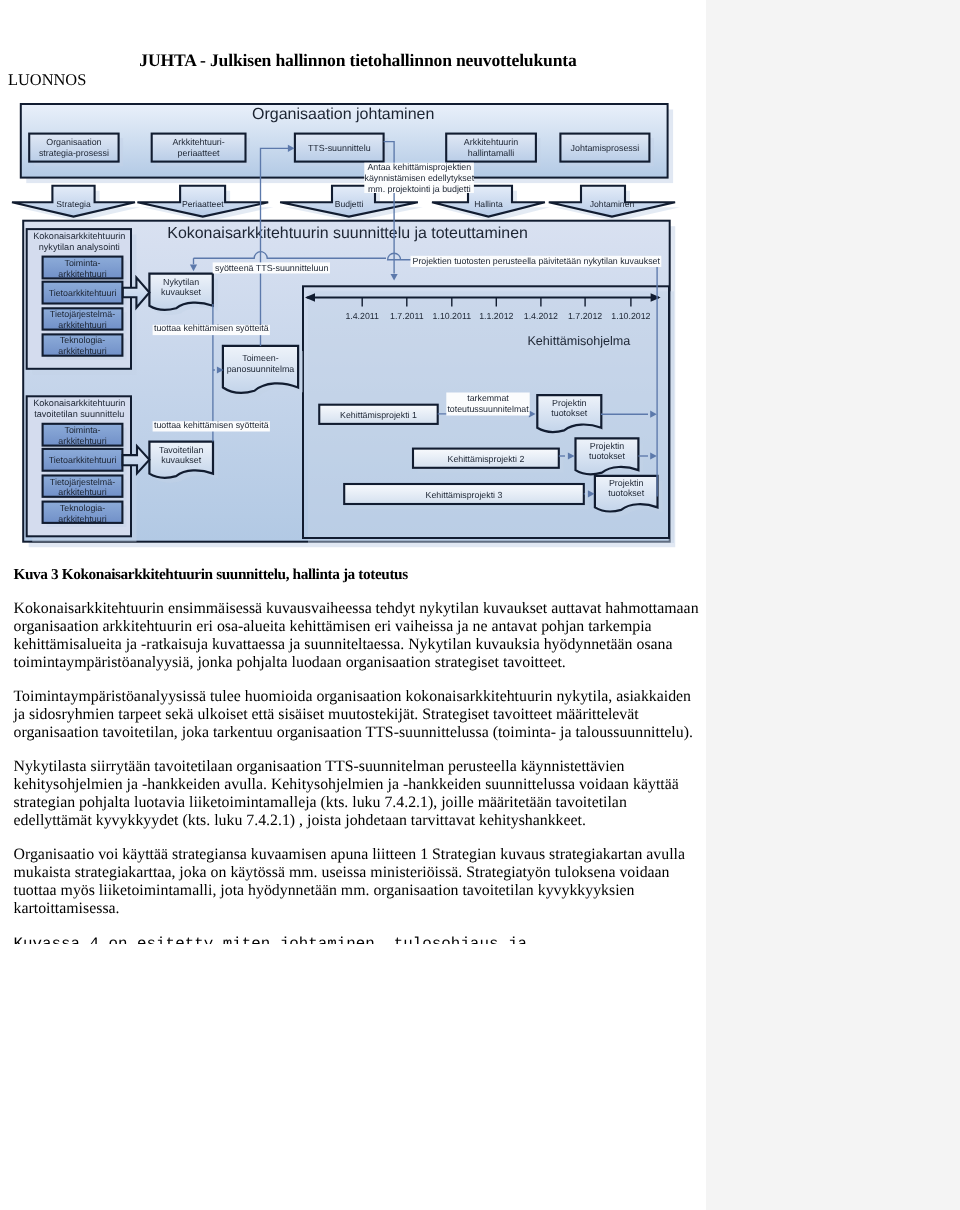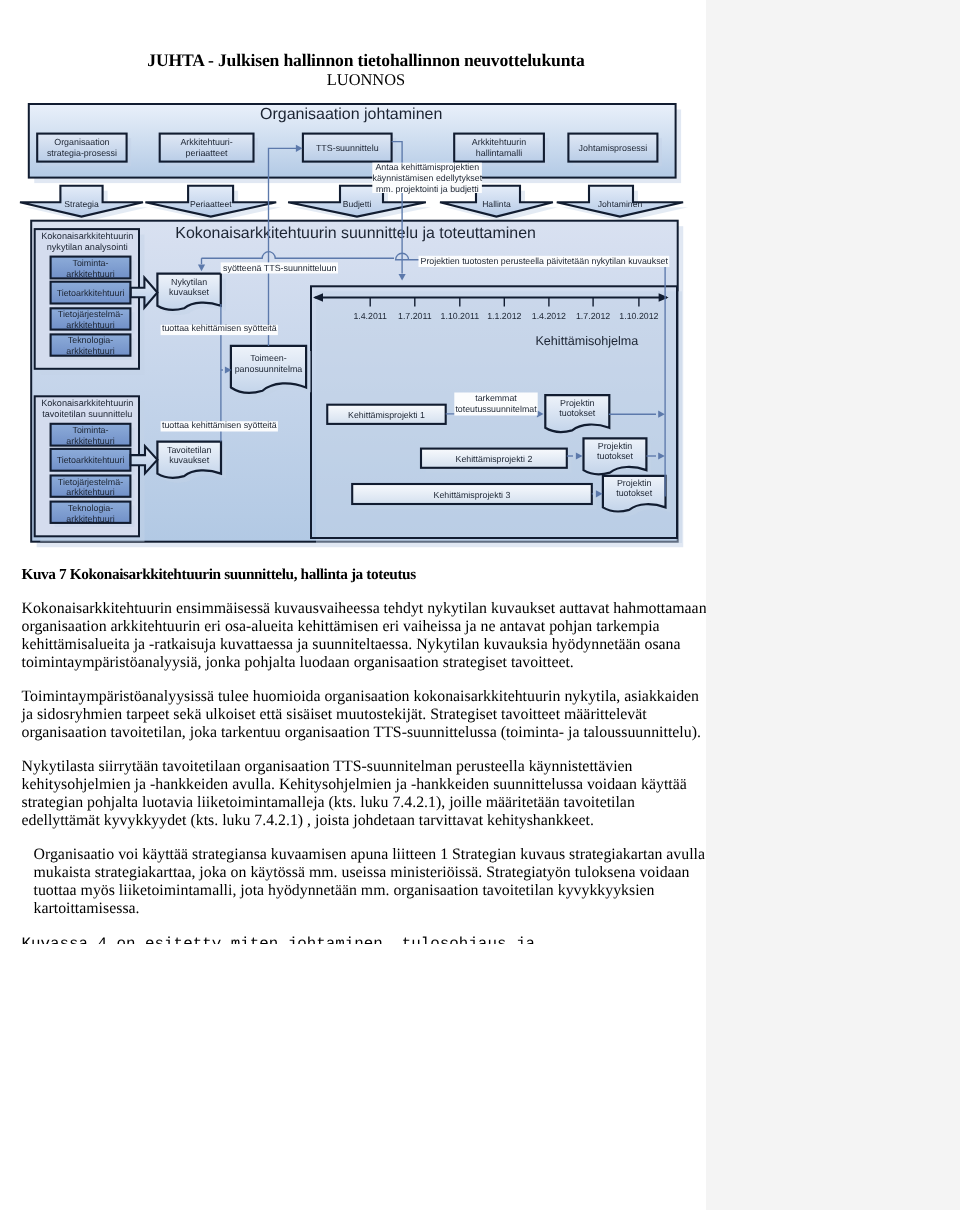--- a/index.html
+++ b/index.html
@@ -1,26 +1,26 @@
 <!DOCTYPE html>
 <html><head>
 <meta charset="utf-8">
 <style>
   html,body{margin:0;padding:0;-webkit-font-smoothing:antialiased;}
   *{-webkit-font-smoothing:antialiased;text-rendering:geometricPrecision;}
   body{width:960px;height:1210px;background:#ffffff;
        font-family:"Liberation Serif",serif;overflow:hidden;}
-  #page{position:absolute;left:16px;top:0;width:706px;height:944px;background:#fff;overflow:hidden;
+  #page{position:absolute;left:8px;top:0;width:706px;height:944px;background:#fff;overflow:hidden;
         will-change:transform;transform:translateZ(0);}
   #gutter{position:absolute;left:706px;top:0;width:254px;height:1210px;background:#f4f4f4;}
 
   
   .doc-title{position:absolute;left:0;top:50px;width:700px;text-align:center;
       font-weight:bold;font-size:17.6px;letter-spacing:-0.17px;color:#000;}
-  .doc-sub{position:absolute;left:0;top:70px;width:700px;text-align:center;
+  .doc-sub{position:absolute;left:0;top:70px;width:700px;
       font-size:16.4px;color:#000;}
 
   
   #diagram{position:absolute;left:0;top:100px;width:706px;height:466px;
       font-family:"Liberation Sans",sans-serif;color:#1a2233;
       will-change:transform;transform:translateZ(0);}
   #dsvg{position:absolute;left:0;top:0;display:block;}
   #dsvg text{font-family:"Liberation Sans",sans-serif;fill:#1c2432;text-rendering:geometricPrecision;paint-order:stroke;}
 
   
@@ -275,34 +275,34 @@
       <rect x="144.6" y="321.2" width="117.3" height="10.3" fill="#fbfcfd"></rect>
       <text x="203.3" y="327.8" font-size="8.87" text-anchor="middle" font-weight="normal" fill="#1c2432">tuottaa kehittämisen syötteitä</text>
       <rect x="438.3" y="292.5" width="83.4" height="23.0" fill="#fbfcfd"></rect>
       <text x="480.0" y="300.8" font-size="8.8" text-anchor="middle" font-weight="normal" fill="#1c2432">tarkemmat</text>
       <text x="480.0" y="311.7" font-size="8.8" text-anchor="middle" font-weight="normal" fill="#1c2432">toteutussuunnitelmat</text>
       </g>
       </g>
     </svg>
   </div>
 
-  <div class="cap">Kuva 7 Kokonaisarkkitehtuurin suunnittelu, hallinta ja toteutus</div>
+  <div class="cap">Kuva 3 Kokonaisarkkitehtuurin suunnittelu, hallinta ja toteutus</div>
 
   <div class="para" style="top:688px;">Toimintaympäristöanalyysissä tulee huomioida organisaation kokonaisarkkitehtuurin nykytila, asiakkaiden
 ja sidosryhmien tarpeet sekä ulkoiset että sisäiset muutostekijät. Strategiset tavoitteet määrittelevät
 organisaation tavoitetilan, joka tarkentuu organisaation TTS-suunnittelussa (toiminta- ja taloussuunnittelu).</div>
   <div class="para" style="top:600px;">Kokonaisarkkitehtuurin ensimmäisessä kuvausvaiheessa tehdyt nykytilan kuvaukset auttavat hahmottamaan
 organisaation arkkitehtuurin eri osa-alueita kehittämisen eri vaiheissa ja ne antavat pohjan tarkempia
 kehittämisalueita ja -ratkaisuja kuvattaessa ja suunniteltaessa. Nykytilan kuvauksia hyödynnetään osana
 toimintaympäristöanalyysiä, jonka pohjalta luodaan organisaation strategiset tavoitteet.</div>
   <div class="para" style="top:758px;font-family:Liberation Serif, serif;">Nykytilasta siirrytään tavoitetilaan organisaation TTS-suunnitelman perusteella käynnistettävien
 kehitysohjelmien ja -hankkeiden avulla. Kehitysohjelmien ja -hankkeiden suunnittelussa voidaan käyttää
 strategian pohjalta luotavia liiketoimintamalleja (kts. luku 7.4.2.1), joille määritetään tavoitetilan
 edellyttämät kyvykkyydet (kts. luku 7.4.2.1) , joista johdetaan tarvittavat kehityshankkeet.</div>
-  <div class="para" style="top:846px;margin-left:12px;">Organisaatio voi käyttää strategiansa kuvaamisen apuna liitteen 1 Strategian kuvaus strategiakartan avulla
+  <div class="para" style="top:846px;">Organisaatio voi käyttää strategiansa kuvaamisen apuna liitteen 1 Strategian kuvaus strategiakartan avulla
 mukaista strategiakarttaa, joka on käytössä mm. useissa ministeriöissä. Strategiatyön tuloksena voidaan
 tuottaa myös liiketoimintamalli, jota hyödynnetään mm. organisaation tavoitetilan kyvykkyyksien
 kartoittamisessa.</div>
   <div class="para" style="top:935.5px;font-family:Liberation Mono, monospace;">Kuvassa 4 on esitetty miten johtaminen, tulosohjaus ja johtamisjärjestelmä liittyvät arkkitehtuurityön eri
 vaiheisiin. Arkkitehtuurityön voidaan katsoa osittain sisältyvän johtamiseen, vaikka kaaviossa
 arkkitehtuurityö onkin esitetty omana kokonaisuutenaan. Kokonaisarkkitehtuurin suunnittelu ja
 hyödyntäminen on usein jäänyt liian irralliseksi toiminnoksi, mutta sen vaikuttavuus ja tuottavuus paranee,
 kun se liitetään saumattomasti osaksi organisaation johtamisjärjestelmää.</div>
 
 </div>

